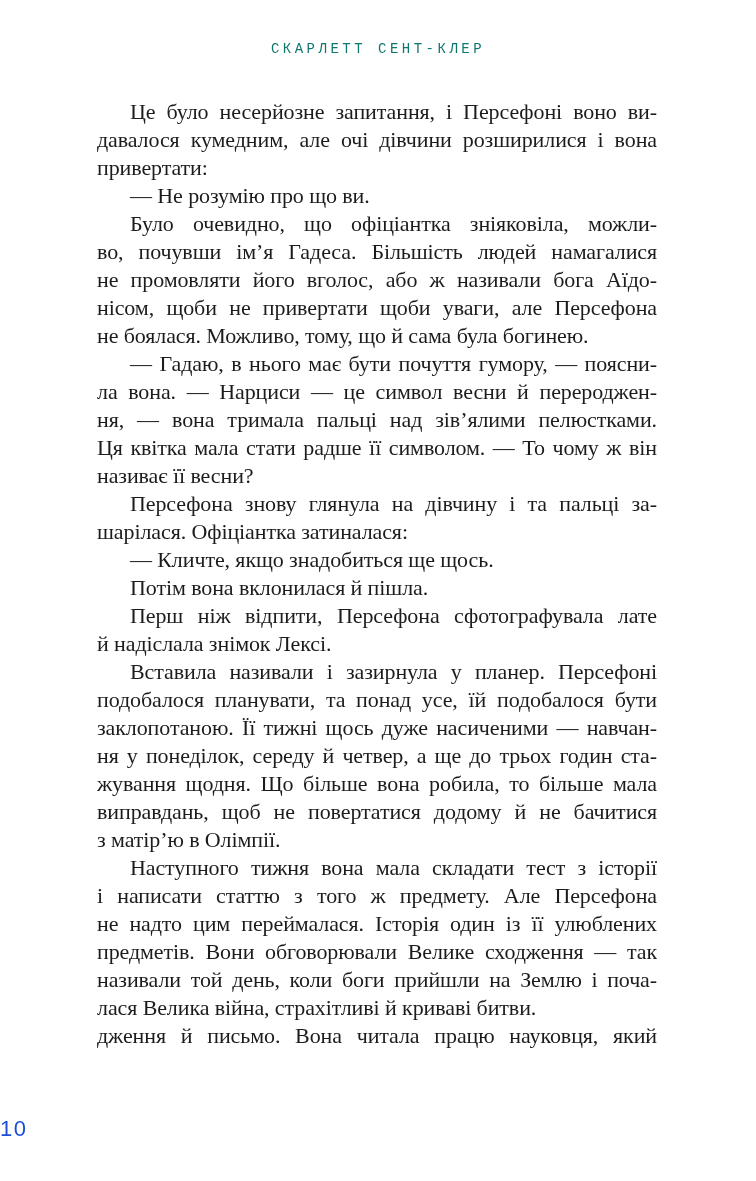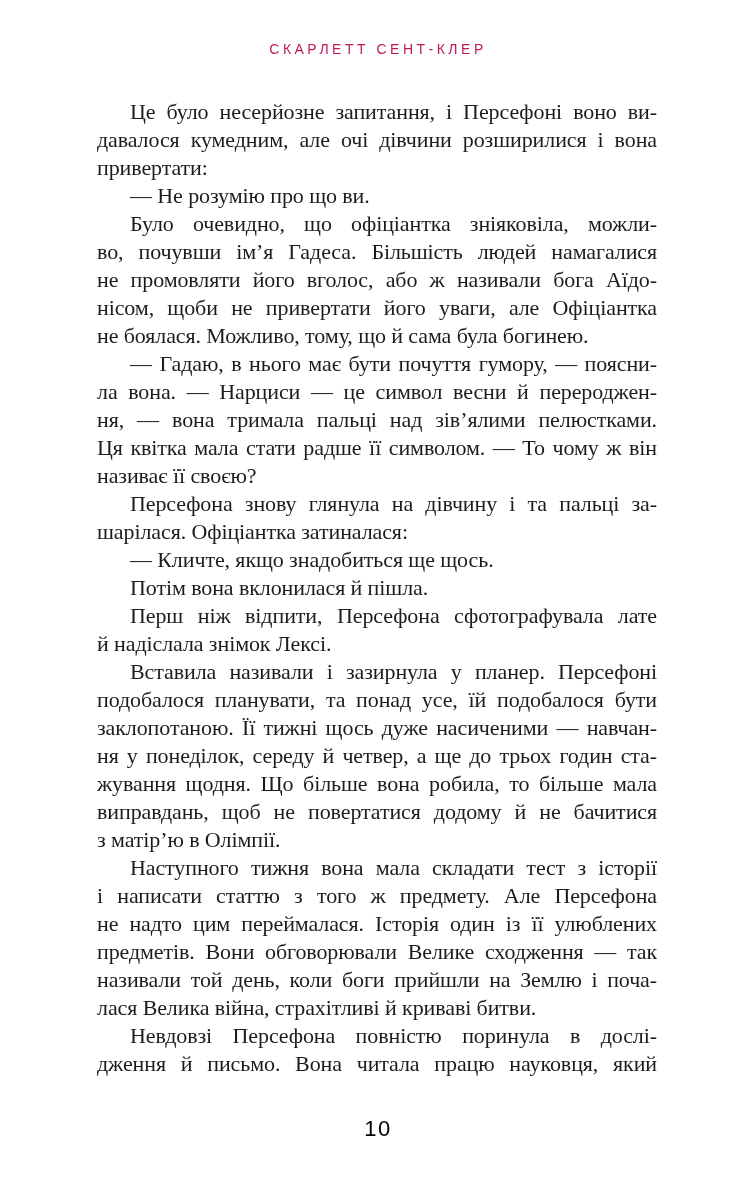--- a/index.html
+++ b/index.html
@@ -10,25 +10,25 @@
     position: relative;
     overflow: hidden;
     font-family: "Liberation Serif", serif;
   }
   .running-header {
     position: absolute;
     top: 41px;
     left: 0;
     right: 0;
     text-align: center;
-    font-family: Liberation Sans, sans-serif;
+    font-family: Liberation Mono, monospace;
     font-size: 14px;
     font-weight: 400;
     letter-spacing: 3.5px;
-    color: #be185d;
+    color: #0f766e;
   }
   .page-body {
     position: absolute;
     top: 98px;
     left: 97px;
     width: 560px;
     font-size: 22px;
     line-height: 28px;
     letter-spacing: -0.1px;
     color: #1c1c1c;
@@ -41,55 +41,55 @@
     text-align-last: justify;
     white-space: normal;
   }
   .line.last { text-align-last: left; }
   .line.indent { text-indent: 33px; font-family: Liberation Serif, serif; }
   .page-number {
     position: absolute;
     top: 1116px;
     left: 0;
     right: 0;
-    text-align: center;
+    text-align: left;
     font-family: "Liberation Sans", sans-serif;
     font-size: 22px;
     font-weight: 400;
     letter-spacing: 1.5px;
-    color: #000000;
+    color: #1d4ed8;
   }
 </style>
 </head>
 <body>
 
 <div class="running-header">СКАРЛЕТТ СЕНТ-КЛЕР</div>
 
 <div class="page-body">
     <div class="para">
       <div class="line indent">Це було несерйозне запитання, і Персефоні воно ви-</div>
       <div class="line">давалося кумедним, але очі дівчини розширилися і вона</div>
       <div class="line last">привертати:</div>
     </div>
     <div class="para">
       <div class="line indent last">— Не розумію про що ви.</div>
     </div>
     <div class="para">
       <div class="line indent">Було очевидно, що офіціантка зніяковіла, можли-</div>
       <div class="line">во, почувши ім’я Гадеса. Більшість людей намагалися</div>
       <div class="line">не промовляти його вголос, або ж називали бога Аїдо-</div>
-      <div class="line">нісом, щоби не привертати його уваги, але Офіціантка</div>
+      <div class="line">нісом, щоби не привертати щоби уваги, але Персефона</div>
       <div class="line last">не боялася. Можливо, тому, що й сама була богинею.</div>
     </div>
     <div class="para">
       <div class="line indent">— Гадаю, в нього має бути почуття гумору, — поясни-</div>
       <div class="line">ла вона. — Нарциси — це символ весни й перероджен-</div>
       <div class="line">ня, — вона тримала пальці над зів’ялими пелюстками.</div>
       <div class="line">Ця квітка мала стати радше її символом. — То чому ж він</div>
-      <div class="line last">називає її своєю?</div>
+      <div class="line last">називає її весни?</div>
     </div>
     <div class="para">
       <div class="line indent">Персефона знову глянула на дівчину і та пальці за-</div>
       <div class="line last">шарілася. Офіціантка затиналася:</div>
     </div>
     <div class="para">
       <div class="line indent last">— Кличте, якщо знадобиться ще щось.</div>
     </div>
     <div class="para">
       <div class="line indent last">Потім вона вклонилася й пішла.</div>
@@ -109,18 +109,17 @@
     </div>
     <div class="para">
       <div class="line indent">Наступного тижня вона мала складати тест з історії</div>
       <div class="line">і написати статтю з того ж предмету. Але Персефона</div>
       <div class="line">не надто цим переймалася. Історія один із її улюблених</div>
       <div class="line">предметів. Вони обговорювали Велике сходження — так</div>
       <div class="line">називали той день, коли боги прийшли на Землю і поча-</div>
       <div class="line last">лася Велика війна, страхітливі й криваві битви.</div>
     </div>
     <div class="para">
-      <div class="line indent">Невдовзі Персефона повністю поринула в дослі-</div>
       <div class="line">дження й письмо. Вона читала працю науковця, який</div>
     </div>
   </div>
 
 <div class="page-number">10</div>
 
 </body></html>

